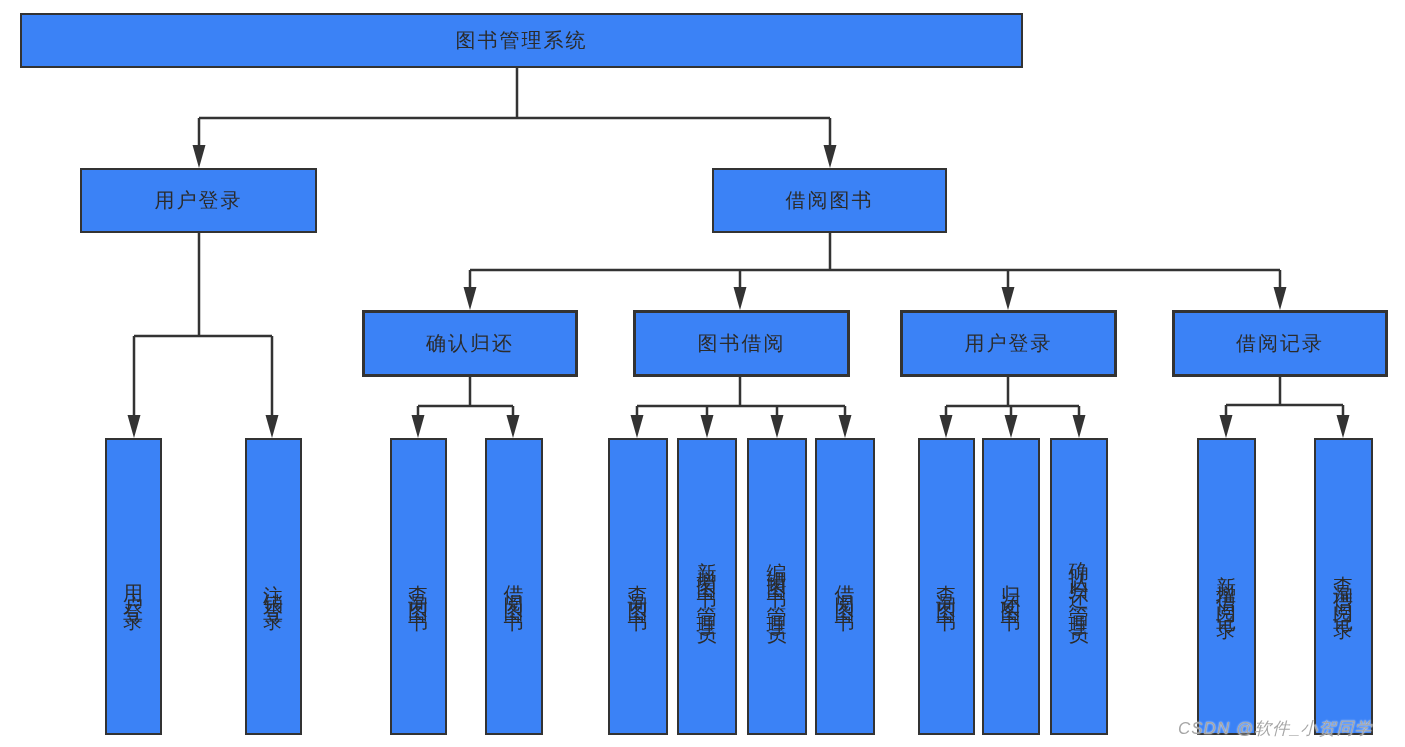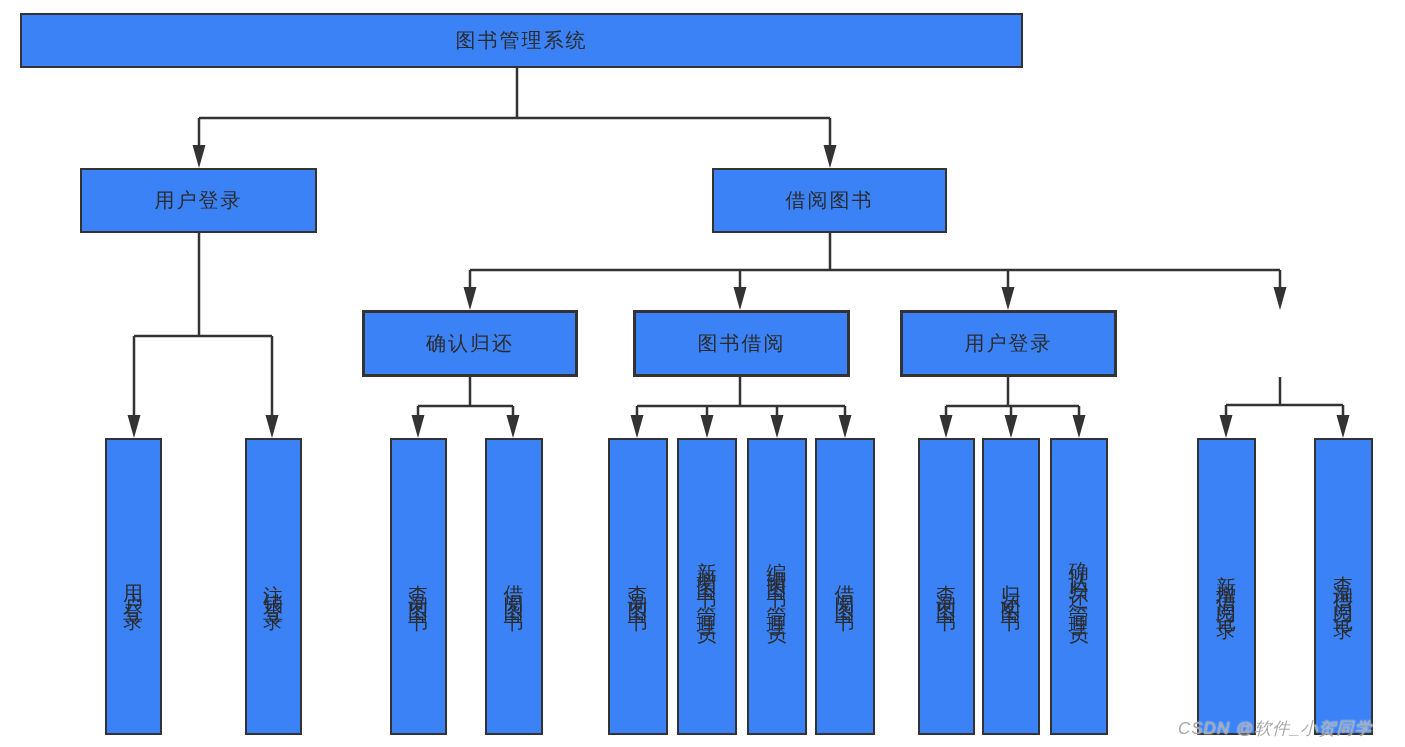--- a/index.html
+++ b/index.html
@@ -99,20 +99,21 @@
   </svg>
 
   <div class="node hbox" style="left:20px;top:13px;width:1003px;height:55px">图书管理系统</div>
 
   <div class="node hbox" style="left:80px;top:168px;width:237px;height:65px">用户登录</div>
   <div class="node hbox" style="left:712px;top:168px;width:235px;height:65px">借阅图书</div>
 
   <div class="node hbox l3" style="left:362px;top:310px;width:216px;height:67px">确认归还</div>
   <div class="node hbox l3" style="left:633px;top:310px;width:217px;height:67px">图书借阅</div>
   <div class="node hbox l3" style="left:900px;top:310px;width:217px;height:67px">用户登录</div>
+  <div class="node hbox l3" style="left:1172px;top:310px;width:216px;height:67px">借阅记录</div>
 
   <div class="node vbox" style="left:105px;top:438px;width:57px;height:297px">用户登录</div>
   <div class="node vbox" style="left:245px;top:438px;width:57px;height:297px">注销登录</div>
 
   <div class="node vbox" style="left:390px;top:438px;width:57px;height:297px">查询图书</div>
   <div class="node vbox" style="left:485px;top:438px;width:58px;height:297px">借阅图书</div>
 
   <div class="node vbox" style="left:608px;top:438px;width:60px;height:297px">查询图书</div>
   <div class="node vbox" style="left:677px;top:438px;width:60px;height:297px">新增图书（管理员）</div>
   <div class="node vbox" style="left:747px;top:438px;width:60px;height:297px">编辑图书（管理员）</div>

